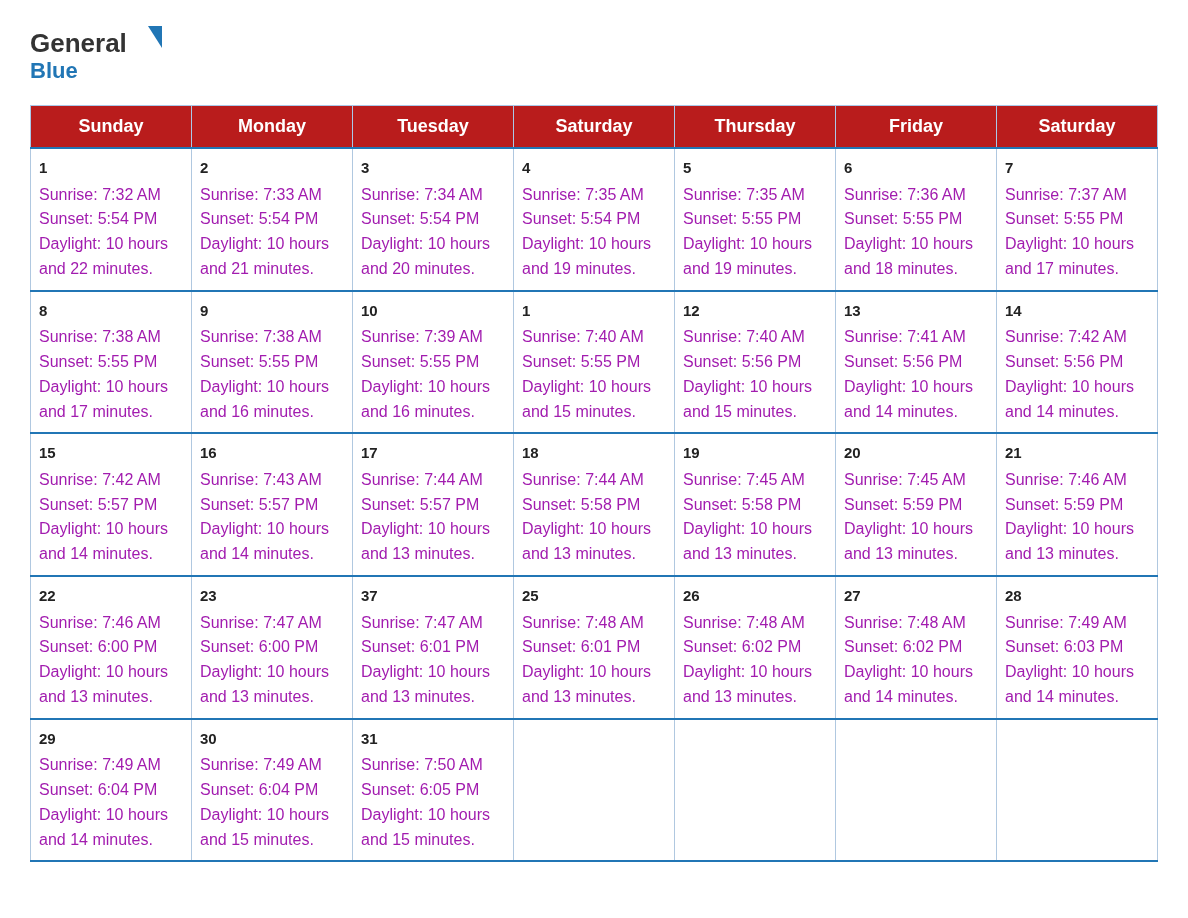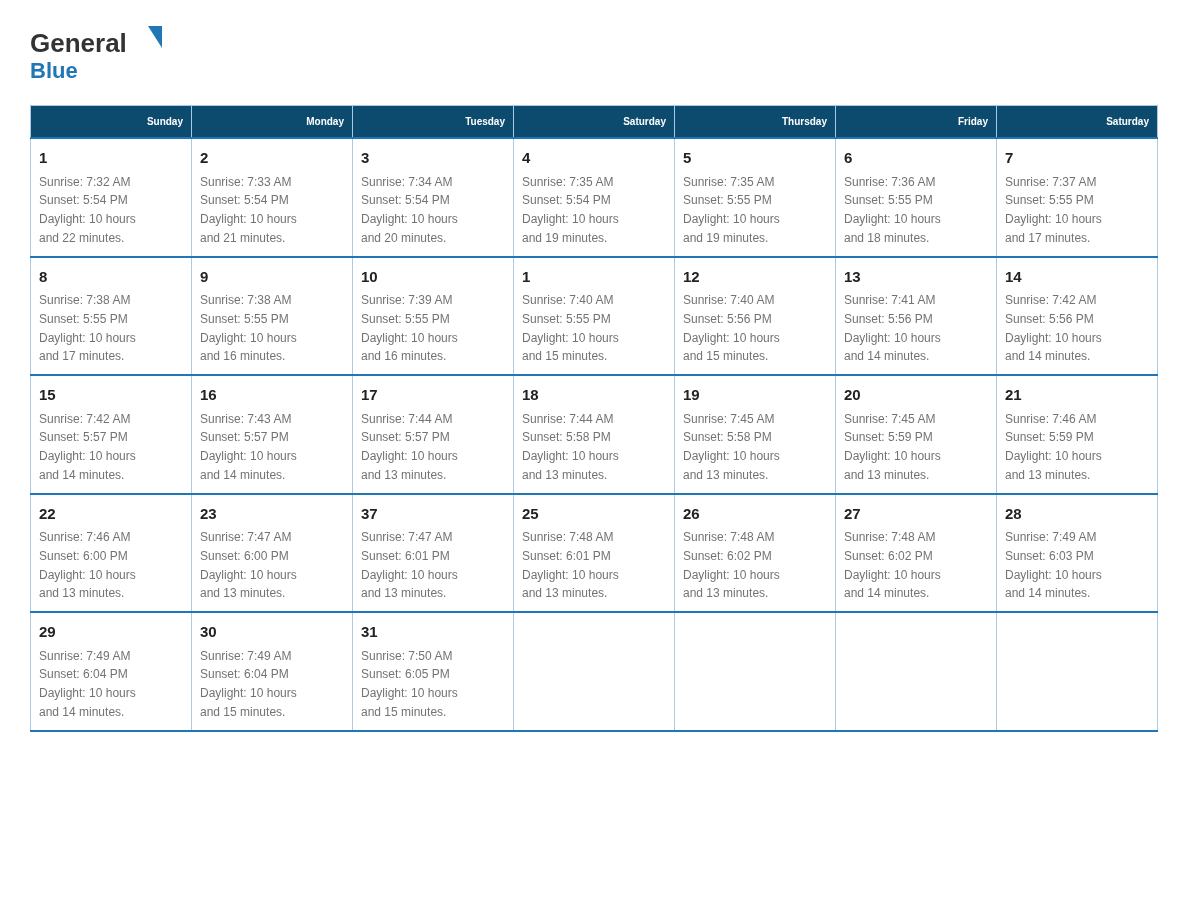--- a/index.html
+++ b/index.html
@@ -34,48 +34,48 @@
     .subtitle {
       font-size: 22px;
       color: #555;
       margin-top: 4px;
     }
     .calendar {
       width: 100%;
       border-collapse: collapse;
     }
     .calendar th {
-      background-color: #0c4a6e;
+      background-color: #b91c1c;
       color: #fff;
-      font-size: 10px;
+      font-size: 18px;
       font-weight: bold;
       padding: 10px 8px;
-      text-align: right;
+      text-align: center;
       border: 1px solid #aac8e8;
     }
     .calendar td {
       vertical-align: top;
       padding: 8px;
       border: 1px solid #b0c8e0;
       width: calc(100% / 7);
       min-height: 100px;
       font-size: 12.5px;
       color: #333;
       line-height: 1.5;
     }
     .day-num {
       font-size: 15px;
       font-weight: bold;
       color: #222;
       display: block;
       margin-bottom: 3px;
     }
     .day-info {
-      font-size: 12px;
-      color: #737373;
+      font-size: 16px;
+      color: #a21caf;
       line-height: 1.55;
     }
     .calendar tr {
       border-bottom: 2px solid #2176b5;
     }
     .empty-cell {
       background: #fff;
     }
   </style>
 </head>

